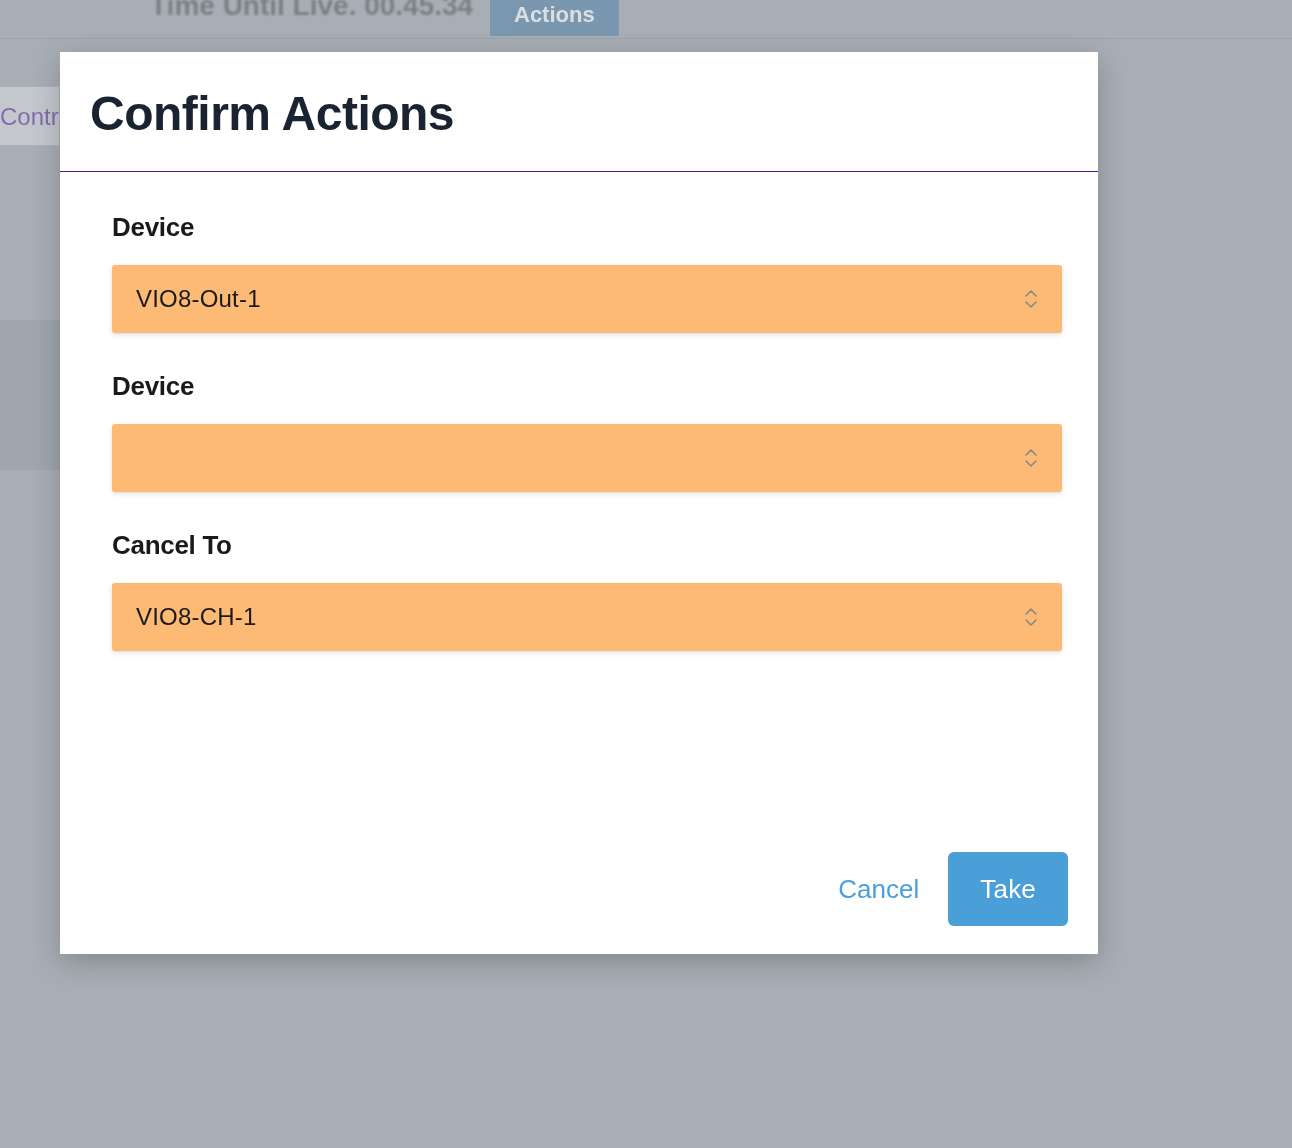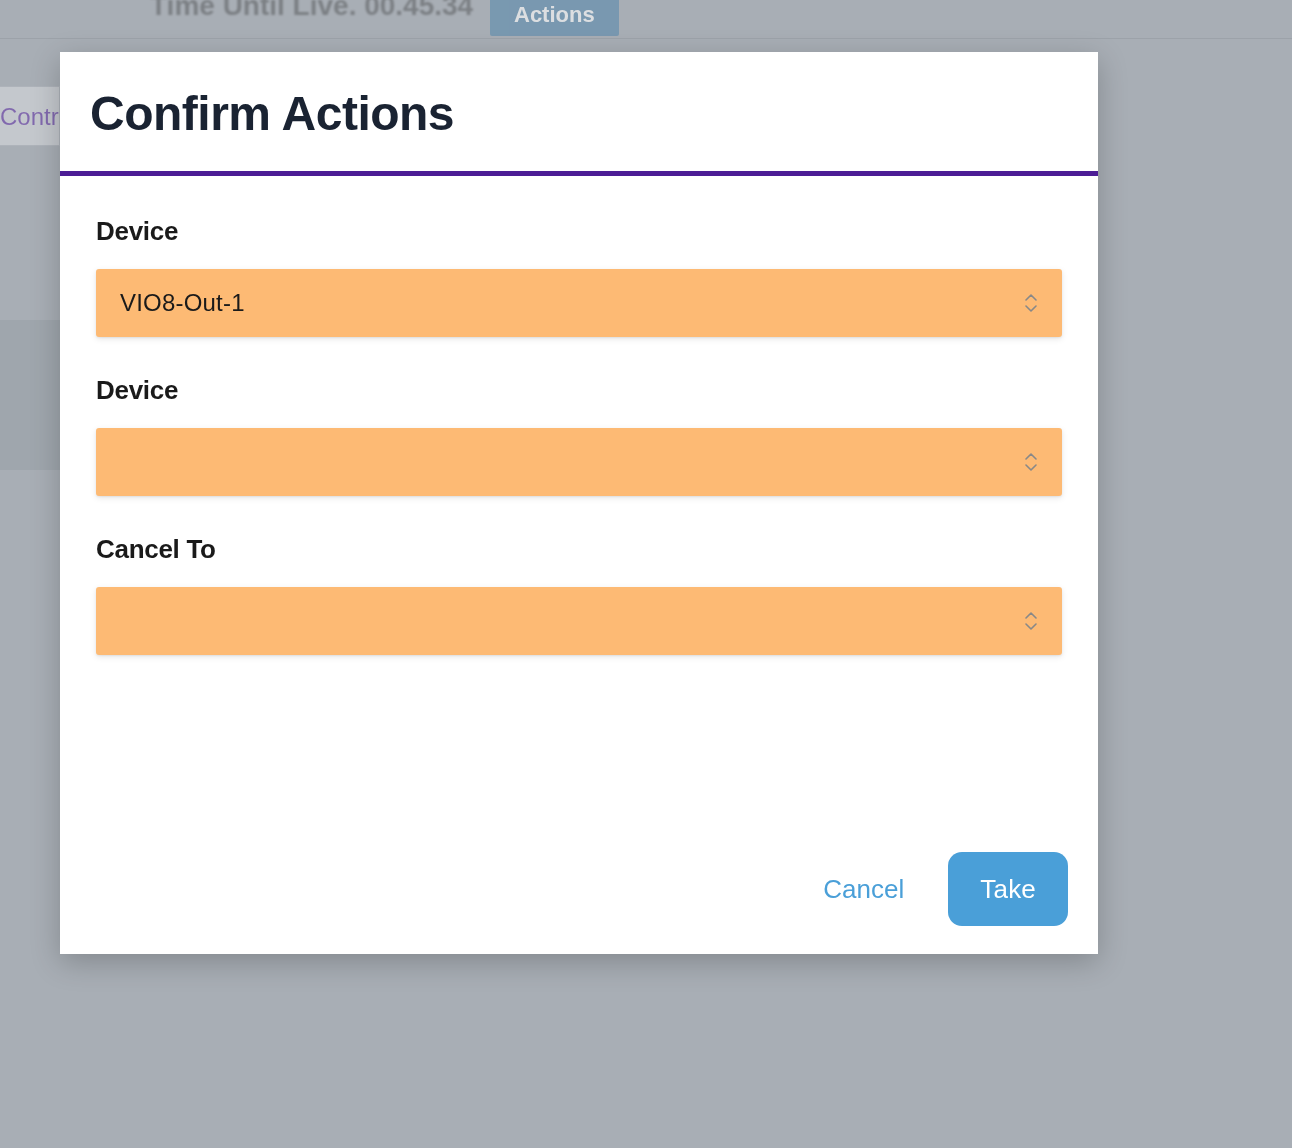--- a/index.html
+++ b/index.html
@@ -90,30 +90,30 @@
       left: 60px;
       width: 1038px;
       height: 902px;
       background: #fff;
       box-shadow: 0 8px 28px rgba(0,0,0,0.22);
       display: flex;
       flex-direction: column;
     }
     .modal-header {
       padding: 34px 30px 30px 30px;
-      border-bottom: 5px solid #4c1d95;
+      border-bottom: 1px solid #4c1d95;
     }
     .modal-title {
       font-size: 48px;
       font-weight: 600;
       color: #1a2332;
       letter-spacing: -0.5px;
     }
     .modal-body {
-      padding: 40px 36px 20px 36px;
+      padding: 40px 36px 20px 52px;
       flex: 1;
     }
     .form-group {
       margin-bottom: 38px;
     }
     .form-label {
       display: block;
       font-size: 26px;
       font-weight: 700;
       color: #1a1a1a;
@@ -152,42 +152,42 @@
       justify-content: center;
       gap: 2px;
     }
     .select-caret svg {
       display: block;
     }
     .modal-footer {
       display: flex;
       justify-content: flex-end;
       align-items: center;
-      gap: 36px;
+      gap: 21px;
       padding: 0 30px 28px 30px;
     }
     .btn-cancel {
       background: transparent;
       border: none;
       color: #4a9fd8;
       font-size: 26px;
       font-weight: 400;
       cursor: pointer;
       padding: 18px 8px;
     }
     .btn-take {
       background: #4a9fd8;
       border: none;
       color: #fff;
       font-size: 26px;
       font-weight: 500;
       cursor: pointer;
       padding: 0 32px;
       height: 74px;
-      border-radius: 14px;
+      border-radius: 6px;
       letter-spacing: 0.2px;
     }
   </style>
 </head>
 <body>
 
 <div class="backdrop">
   <div class="bg-header-blur">Time Until Live. 00.45.34</div>
   <div class="bg-actions-btn">Actions</div>
   <div class="bg-divider"></div>
@@ -228,20 +228,21 @@
           <svg width="14" height="8" viewBox="0 0 14 8">
               <path d="M2 2 L7 7 L12 2" stroke="#888" stroke-width="1.6" fill="none" stroke-linecap="round" stroke-linejoin="round"></path>
             </svg>
         </span>
       </div>
     </div>
 
     <div class="form-group">
       <label class="form-label">Cancel To</label>
       <div class="select-wrap">
+        <span class="select-value">VIO8-CH-1</span>
         <span class="select-caret">
           <svg width="14" height="8" viewBox="0 0 14 8">
               <path d="M2 6 L7 1 L12 6" stroke="#888" stroke-width="1.6" fill="none" stroke-linecap="round" stroke-linejoin="round"></path>
             </svg>
           <svg width="14" height="8" viewBox="0 0 14 8">
               <path d="M2 2 L7 7 L12 2" stroke="#888" stroke-width="1.6" fill="none" stroke-linecap="round" stroke-linejoin="round"></path>
             </svg>
         </span>
       </div>
     </div>

